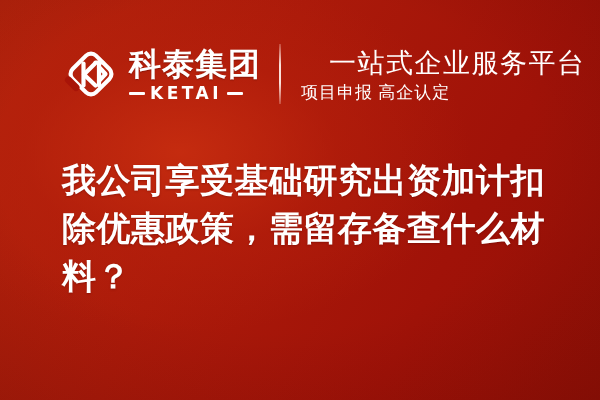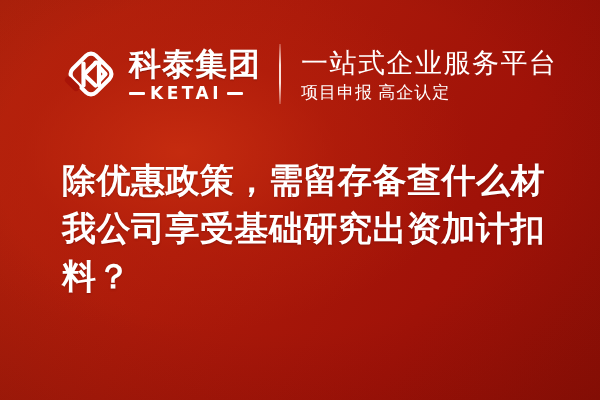--- a/index.html
+++ b/index.html
@@ -119,20 +119,21 @@
     height: 64px;
   }
   .tagline-main {
     font-family: "DejaVu Sans", "Liberation Sans", sans-serif;
     font-size: 27px;
     line-height: 33px;
     font-weight: 300;
     color: #ffffff;
     letter-spacing: 1.5px;
     white-space: nowrap;
+    margin-left: 28px;
   }
   .tagline-sub {
     margin-top: 3px;
     font-family: Liberation Serif, serif;
     font-size: 17px;
     line-height: 21px;
     font-weight: 400;
     color: #ffffff;
     letter-spacing: 1px;
     white-space: nowrap;
@@ -196,18 +197,18 @@
     <div class="divider"></div>
 
     <div class="tagline-block">
       <div class="tagline-main">一站式企业服务平台</div>
       <div class="tagline-sub">项目申报 高企认定</div>
     </div>
 
   </div>
 
   <div class="headline">
+    <div class="headline-line">我公司享受基础研究出资加计扣</div>
     <div class="headline-line">除优惠政策，需留存备查什么材</div>
-    <div class="headline-line">我公司享受基础研究出资加计扣</div>
     <div class="headline-line">料？</div>
   </div>
 
 </div>
 
 </body></html>

